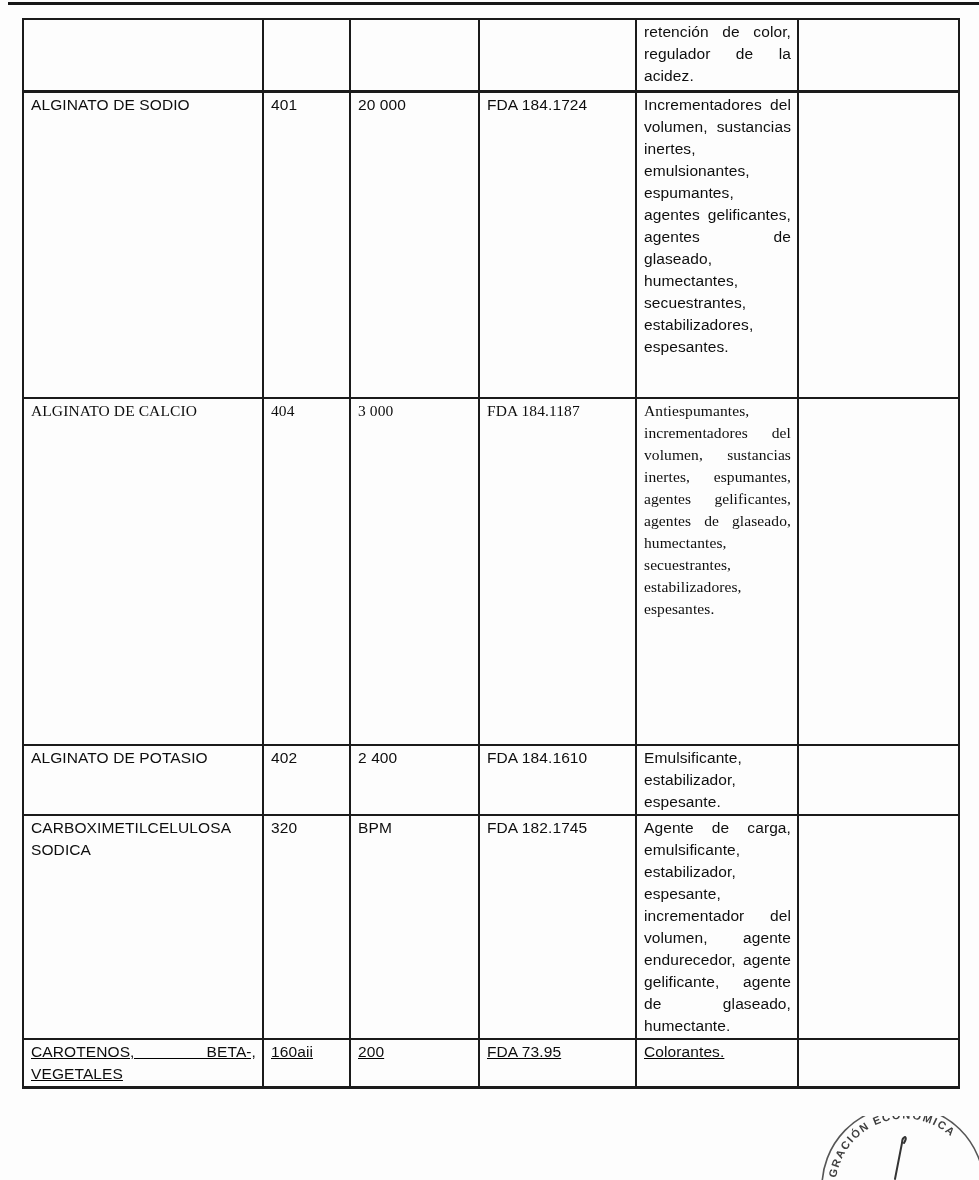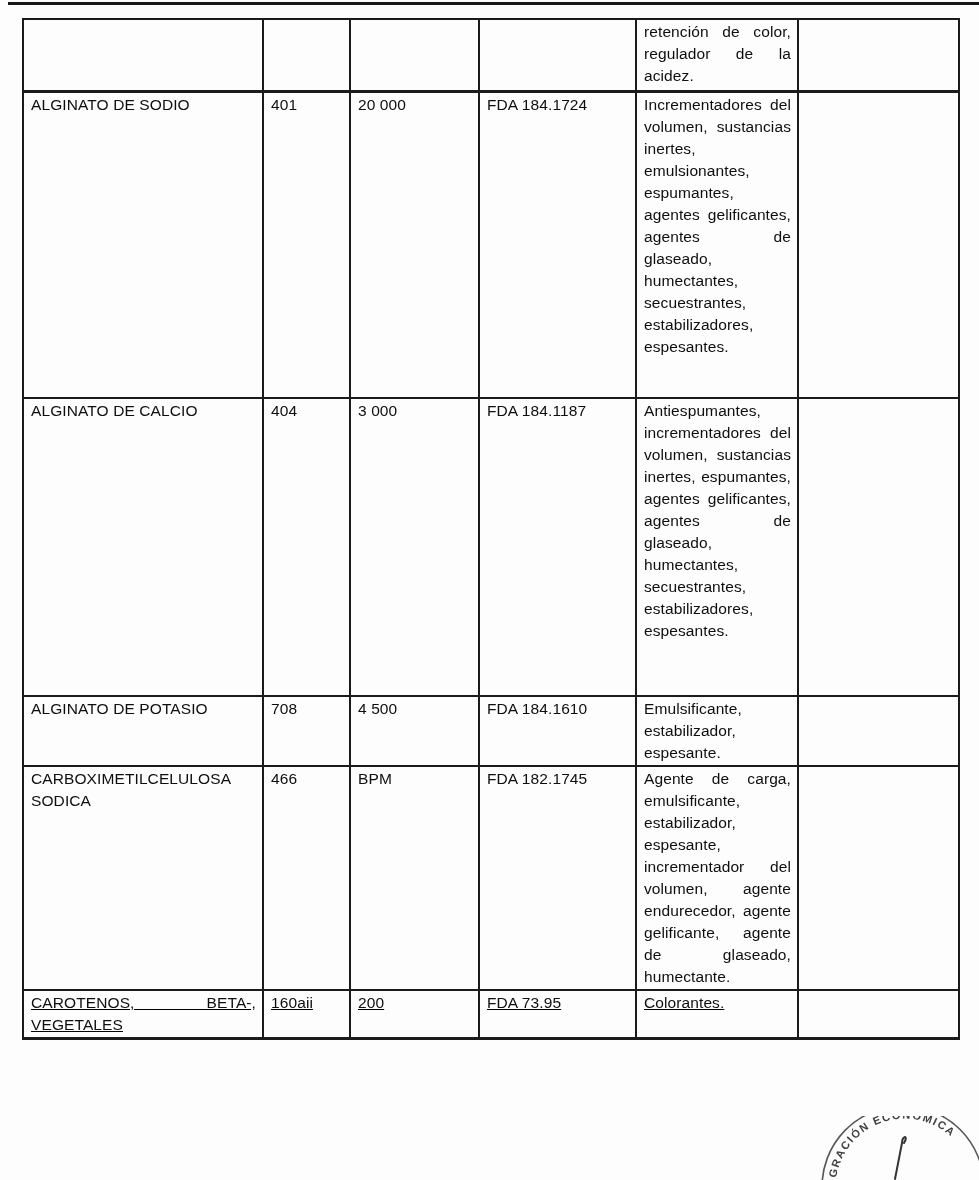--- a/index.html
+++ b/index.html
@@ -36,21 +36,21 @@
     color:#0e0e0e;
     letter-spacing:.1px;
     overflow:hidden;
   }
   table.additives{border:2px solid #1b1b1b;border-bottom-width:3px;}
   tr.r0 td{border-bottom-width:3px;}
   td.c-name{text-align:justify;padding-right:28px;}
   td.c-func{text-align:justify;padding-right:5px;}
   tr.r0{height:72px;}
   tr.r1{height:307px;}
-  tr.r2{height:298px;}
+  tr.r2{height:347px;font-family:Liberation Serif, serif;}
   tr.r3{height:68px;border-radius:7px;}
   tr.r4{height:25px;}
   tr.r5{height:25px;}
   tr.r6{height:190px;}
   tr.r7{height:47px;}
   tr.r8{height:46px;text-decoration:underline;}
   .stamp{
     position:absolute;
     left:800px;top:1116px;
     width:179px;height:64px;
@@ -94,29 +94,29 @@
       <tr class="r2">
         <td class="c-name">ALGINATO DE CALCIO</td>
         <td>404</td>
         <td>3 000</td>
         <td>FDA 184.1187</td>
         <td class="c-func">Antiespumantes, incrementadores del volumen, sustancias inertes, espumantes, agentes gelificantes, agentes de glaseado, humectantes, secuestrantes, estabilizadores, espesantes.</td>
         <td></td>
       </tr>
       <tr class="r3">
         <td class="c-name">ALGINATO DE POTASIO</td>
-        <td>708</td>
-        <td>4 500</td>
+        <td>402</td>
+        <td>2 400</td>
         <td>FDA 184.1610</td>
         <td class="c-func">Emulsificante, estabilizador, espesante.</td>
         <td></td>
       </tr>
       <tr class="r6">
         <td class="c-name">CARBOXIMETILCELULOSA SODICA</td>
-        <td>466</td>
+        <td>320</td>
         <td>BPM</td>
         <td>FDA 182.1745</td>
         <td class="c-func">Agente de carga, emulsificante, estabilizador, espesante, incrementador del volumen, agente endurecedor, agente gelificante, agente de glaseado, humectante.</td>
         <td></td>
       </tr>
       <tr class="r8">
         <td class="c-name">CAROTENOS, BETA-, VEGETALES</td>
         <td>160aii</td>
         <td>200</td>
         <td>FDA 73.95</td>

